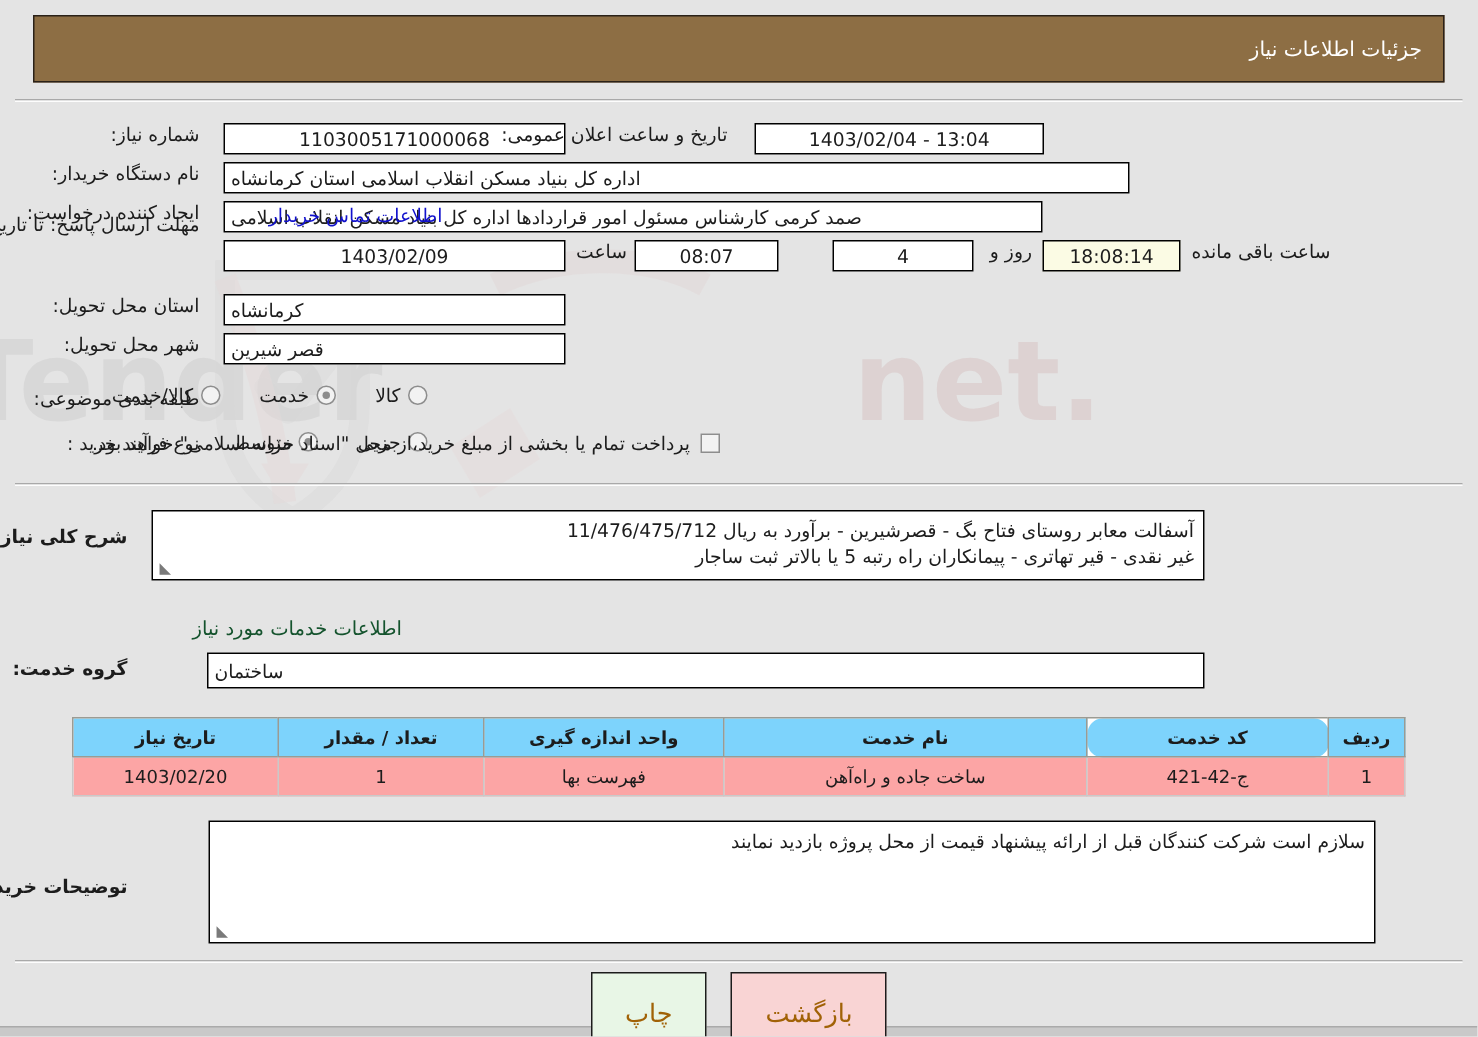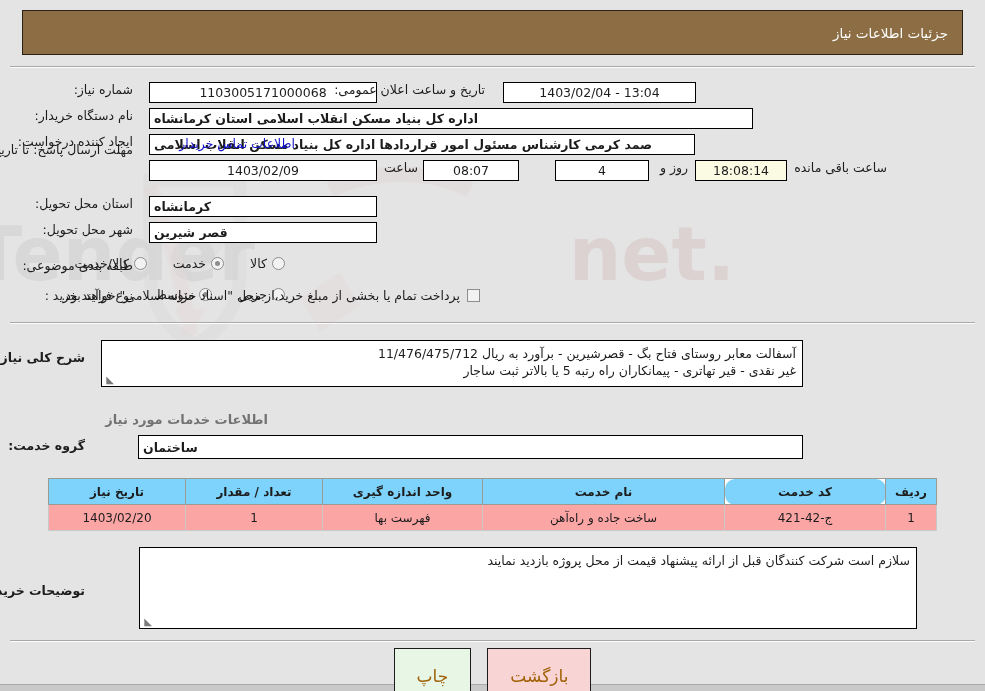--- a/index.html
+++ b/index.html
@@ -76,21 +76,21 @@
     box-sizing: border-box;
     font-size: 12.5px;
     color: #1c1c1c;
     display: flex;
     align-items: center;
     padding: 0 4px;
     height: 21px;
     overflow: hidden;
   }
   .box.center { justify-content: center; }
-  .box.right  { justify-content: flex-end; font-weight: bold; }
+  .box.right  { justify-content: flex-end; }
   .box.yellow { background: #fbfbe4; }
   .plain {
     font-size: 12.5px;
     color: #1c1c1c;
   }
   .linktext {
     color: #1111cc;
     font-size: 12.5px;
     cursor: pointer;
   }
@@ -149,22 +149,22 @@
     width: 10px; height: 10px;
     color: #7a7a7a;
     font-size: 10px;
     line-height: 10px;
   }
 
   
   .section-heading {
     position: absolute;
     font-size: 13px;
-    font-weight: bold;
-    color: #737373;
+    font-weight: normal;
+    color: #14532d;
     z-index: 3;
   }
 
   
   table.grid {
     position: absolute;
     border-collapse: collapse;
     z-index: 3;
     background: #ffffff;
     font-size: 12px;

